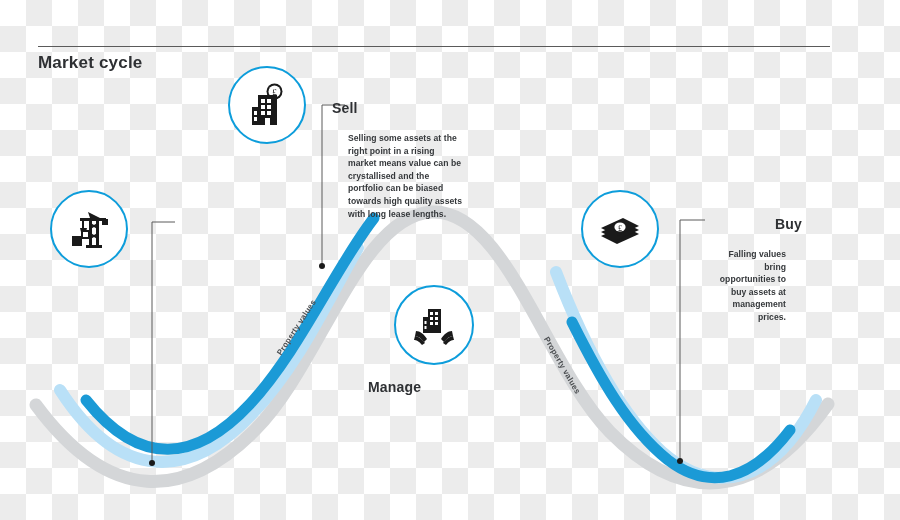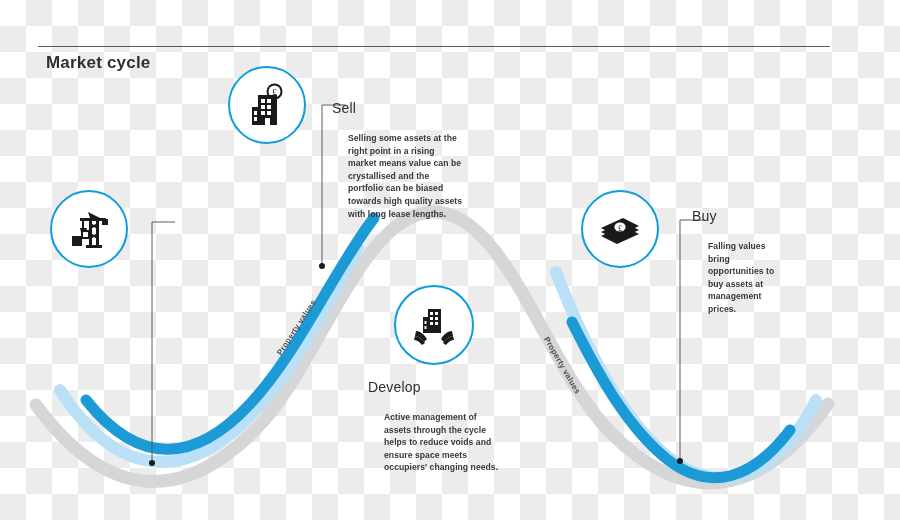--- a/index.html
+++ b/index.html
@@ -16,36 +16,36 @@
   .stage{position:absolute;inset:0;}
   .svg-layer{position:absolute;inset:0;width:900px;height:520px;}
 
   
   .rule{
     position:absolute;left:38px;top:46px;width:792px;height:1px;
     background:#5a5a5a;
   }
   .title{
     position:absolute;left:38px;top:53px;
-    font-size:17px;font-weight:bold;color:#2e3033;letter-spacing:.2px;margin-left:8px;
+    font-size:17px;font-weight:bold;color:#2e3033;letter-spacing:.2px;
   }
 
   
   .block{position:absolute;}
   .block h3{
-    margin:0 0 6px 0;font-size:14px;font-weight:normal;color:#2e3033;
+    margin:0 0 6px 0;font-size:14px;font-weight:bold;color:#2e3033;
     letter-spacing:.2px;
   }
   .block p{
     margin:16px;font-size:8.6px;line-height:12.6px;color:#35383b;
     font-weight:bold;letter-spacing:.05px;
   }
   .blk-sell{left:332px;top:100px;width:148px;}
   .blk-develop{left:162px;top:219px;width:116px;}
-  .blk-buy{left:692px;top:208px;width:110px;}
+  .blk-buy{left:692px;top:216px;width:110px;text-align:right;}
   .blk-manage{left:368px;top:379px;width:150px;}
 
   
   .icon-ring{
     position:absolute;border-radius:50%;
     border:2.2px solid #0d9ddb;background:#ffffff;
     display:flex;align-items:center;justify-content:center;
   }
   .icon-ring svg{display:block;}
   .ring-sell{left:228px;top:66px;width:74px;height:74px;}
@@ -179,17 +179,16 @@
             <rect x="23" y="14" width="3" height="3"></rect>
           <rect x="18" y="19" width="3" height="3"></rect>
             <rect x="23" y="19" width="3" height="3"></rect>
           <rect x="12.5" y="18" width="2" height="3"></rect>
             <rect x="12.5" y="23" width="2" height="3"></rect>
         </g>
       </svg>
     </span>
   </div>
   <div class="block blk-manage">
-    <h3>Develop</h3>
-    <p>Active management of assets through the cycle helps to reduce voids and ensure space meets occupiers' changing needs.</p>
+    <h3>Manage</h3>
   </div>
 
 </div>
 
 </body></html>

